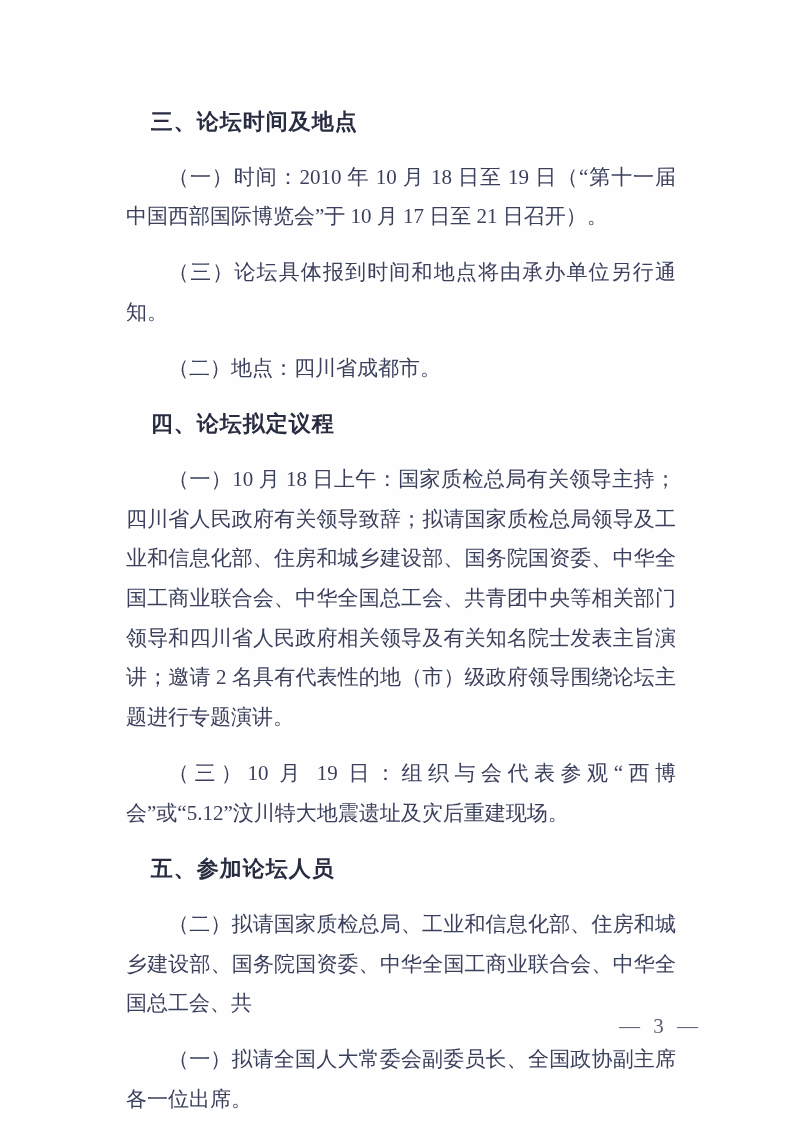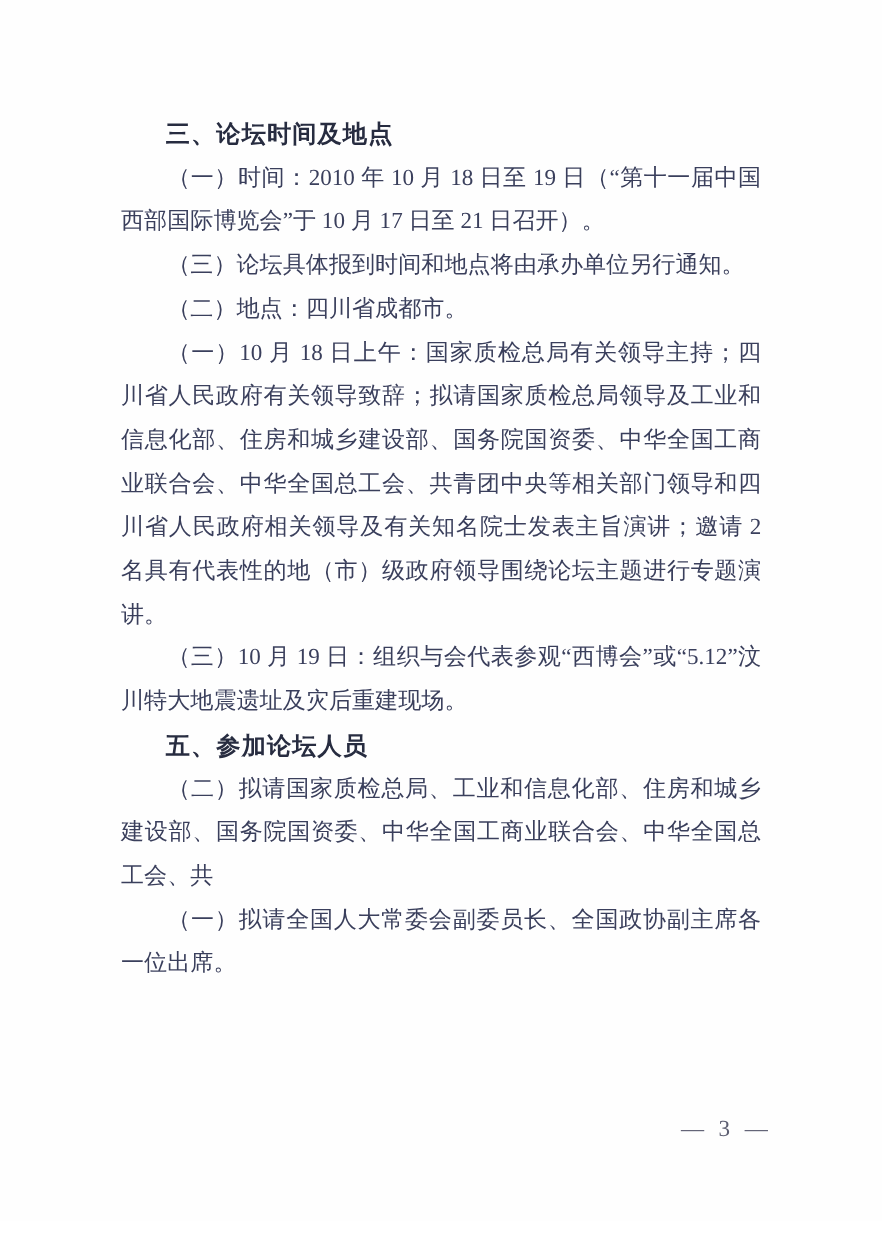--- a/index.html
+++ b/index.html
@@ -25,21 +25,21 @@
     margin: 0;
     font-size: 22px;
     line-height: 39.7px;
     font-weight: bold;
     color: #272c40;
     text-indent: 1.85em;
     font-family: "Liberation Sans", sans-serif;
     letter-spacing: 1px;
   }
   .para {
-    margin: 0;
+    margin: 16px;
     font-size: 21px;
     line-height: 39.7px;
     color: #3a3f5c;
     text-align: justify;
     text-indent: 2em;
     letter-spacing: 0px;
   }
   .page-number {
     position: absolute;
     right: 100px;
@@ -54,20 +54,21 @@
 <body>
 
 <div class="page">
   <div class="content">
 
     <h2 class="heading">三、论坛时间及地点</h2>
     <p class="para">（一）时间：2010 年 10 月 18 日至 19 日（“第十一届中国西部国际博览会”于 10 月 17 日至 21 日召开）。</p>
     <p class="para">（三）论坛具体报到时间和地点将由承办单位另行通知。</p>
     <p class="para">（二）地点：四川省成都市。</p>
 
+    <h2 class="heading">四、论坛拟定议程</h2>
     <p class="para">（一）10 月 18 日上午：国家质检总局有关领导主持；四川省人民政府有关领导致辞；拟请国家质检总局领导及工业和信息化部、住房和城乡建设部、国务院国资委、中华全国工商业联合会、中华全国总工会、共青团中央等相关部门领导和四川省人民政府相关领导及有关知名院士发表主旨演讲；邀请 2 名具有代表性的地（市）级政府领导围绕论坛主题进行专题演讲。</p>
     <p class="para">（三）10 月 19 日：组织与会代表参观“西博会”或“5.12”汶川特大地震遗址及灾后重建现场。</p>
 
     <h2 class="heading">五、参加论坛人员</h2>
     <p class="para">（二）拟请国家质检总局、工业和信息化部、住房和城乡建设部、国务院国资委、中华全国工商业联合会、中华全国总工会、共</p>
     <p class="para">（一）拟请全国人大常委会副委员长、全国政协副主席各一位出席。</p>
 
   </div>
 
   <div class="page-number">— 3 —</div>

